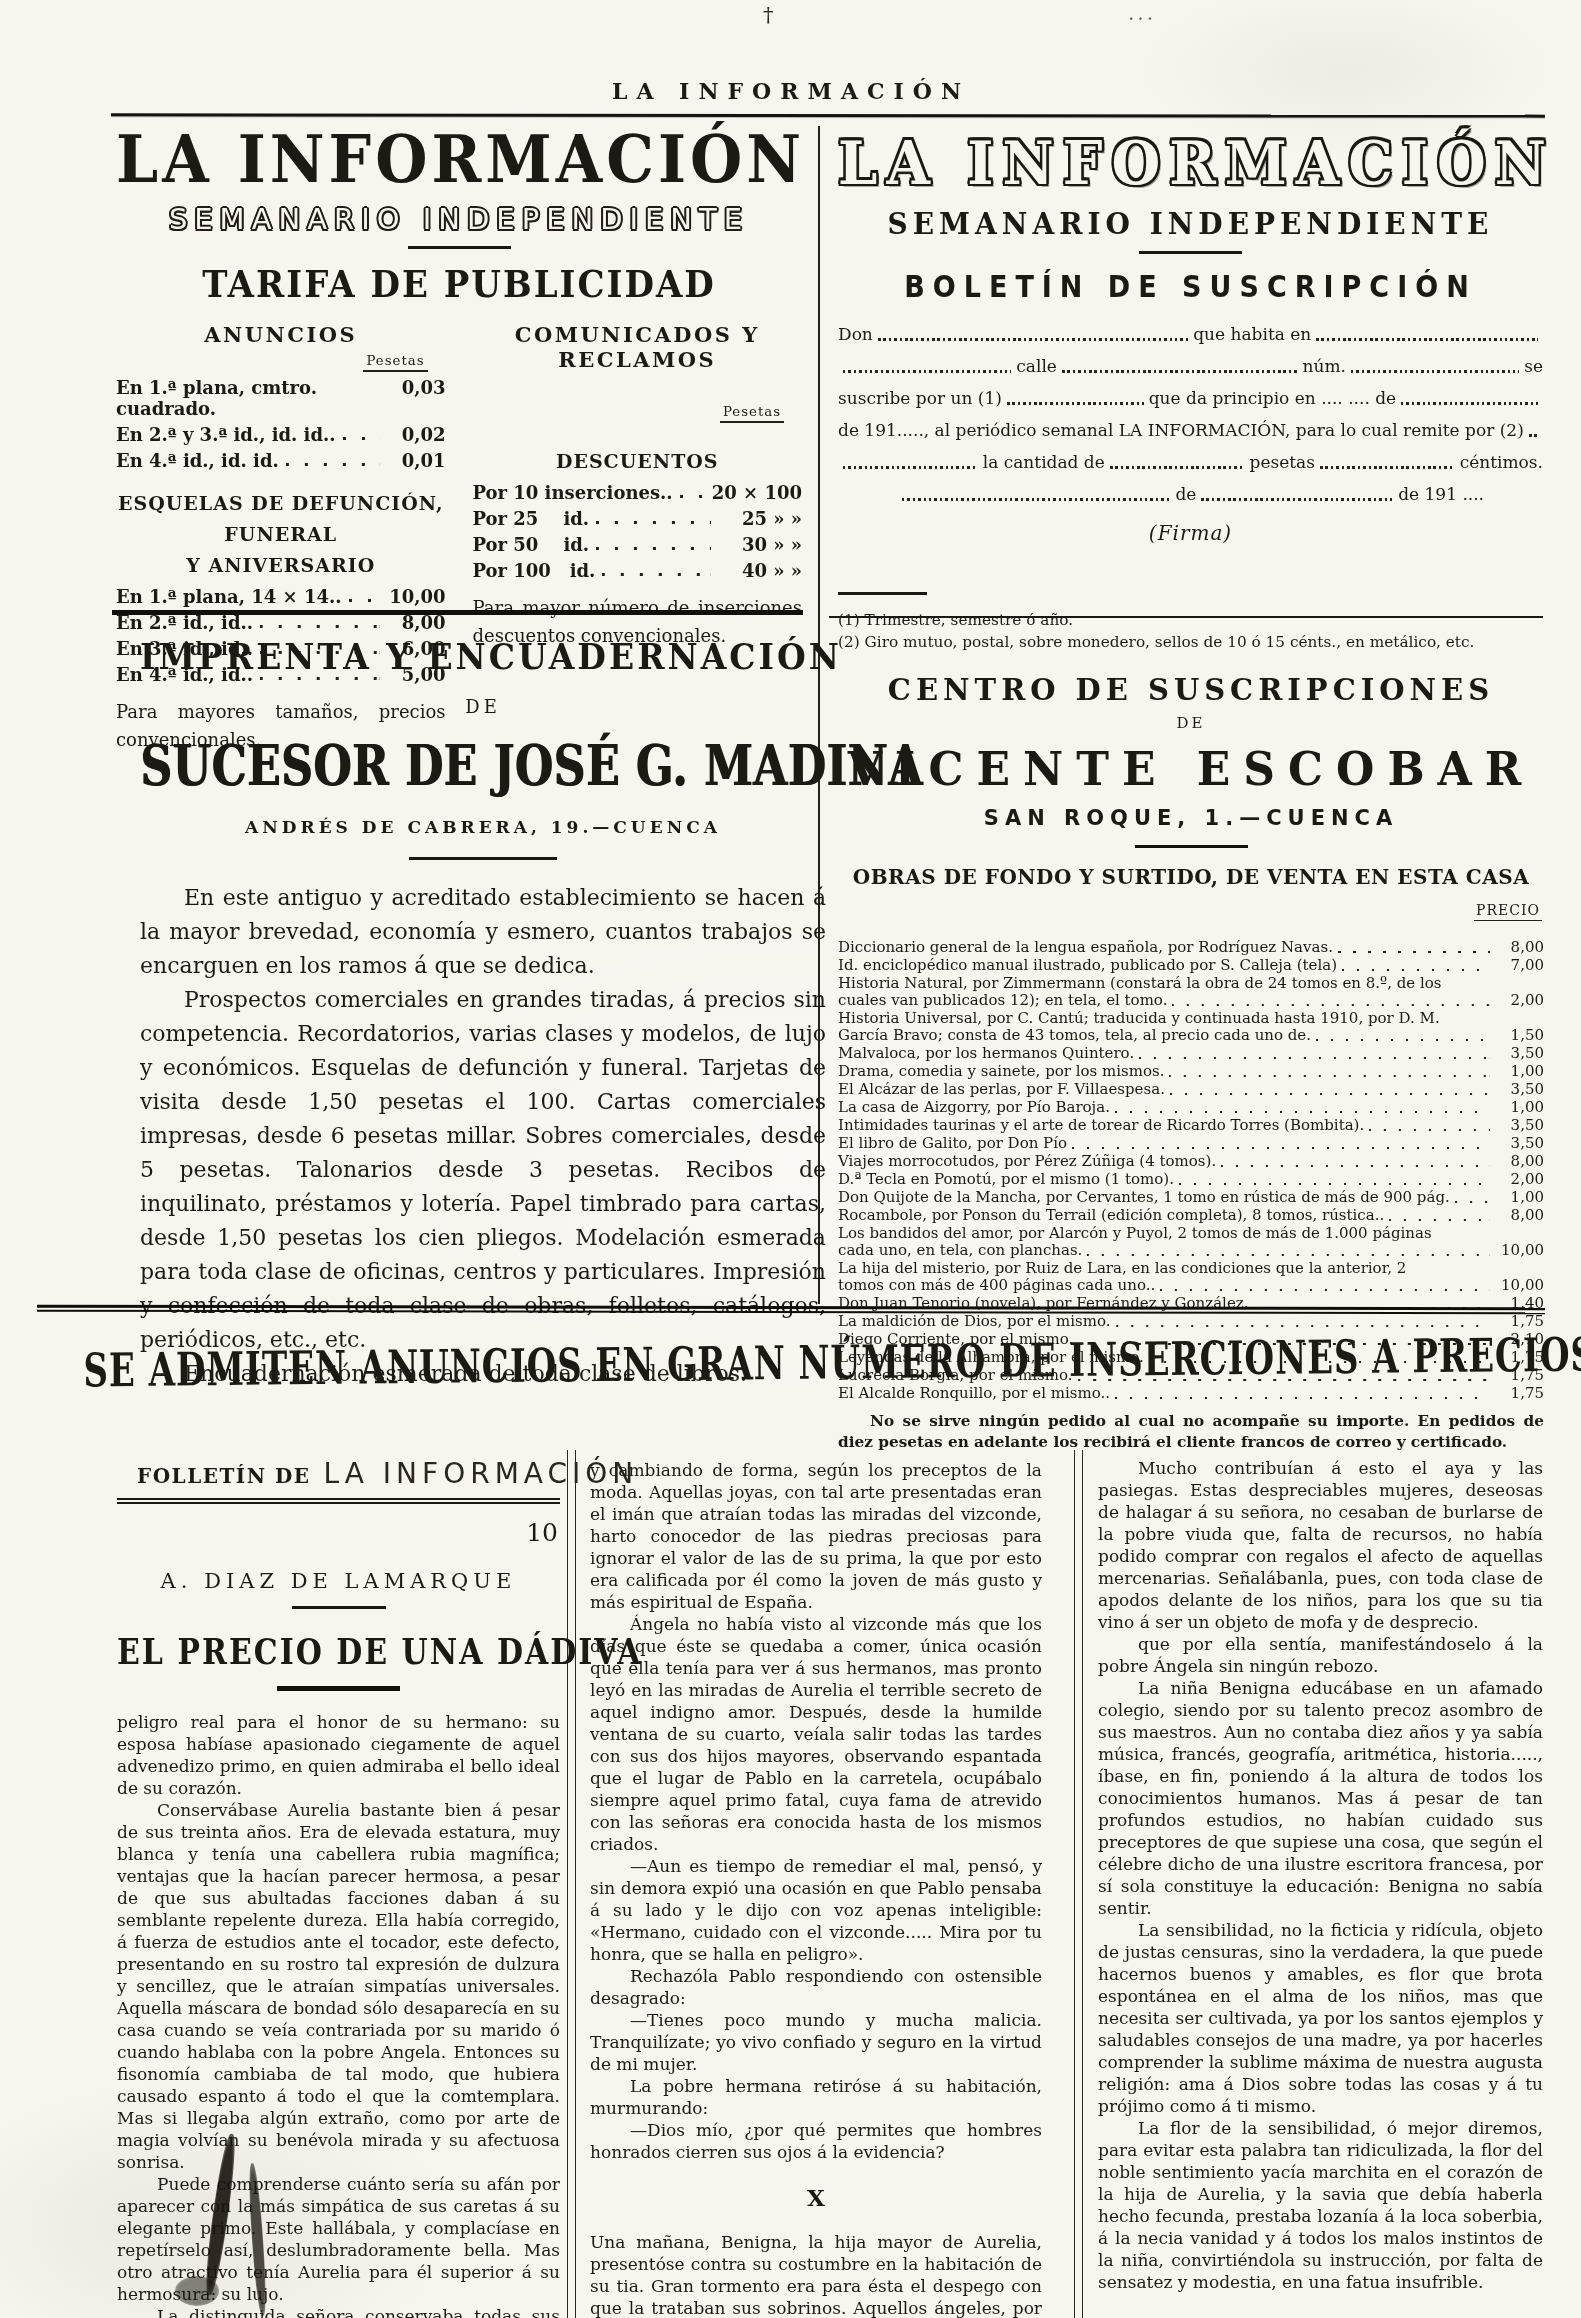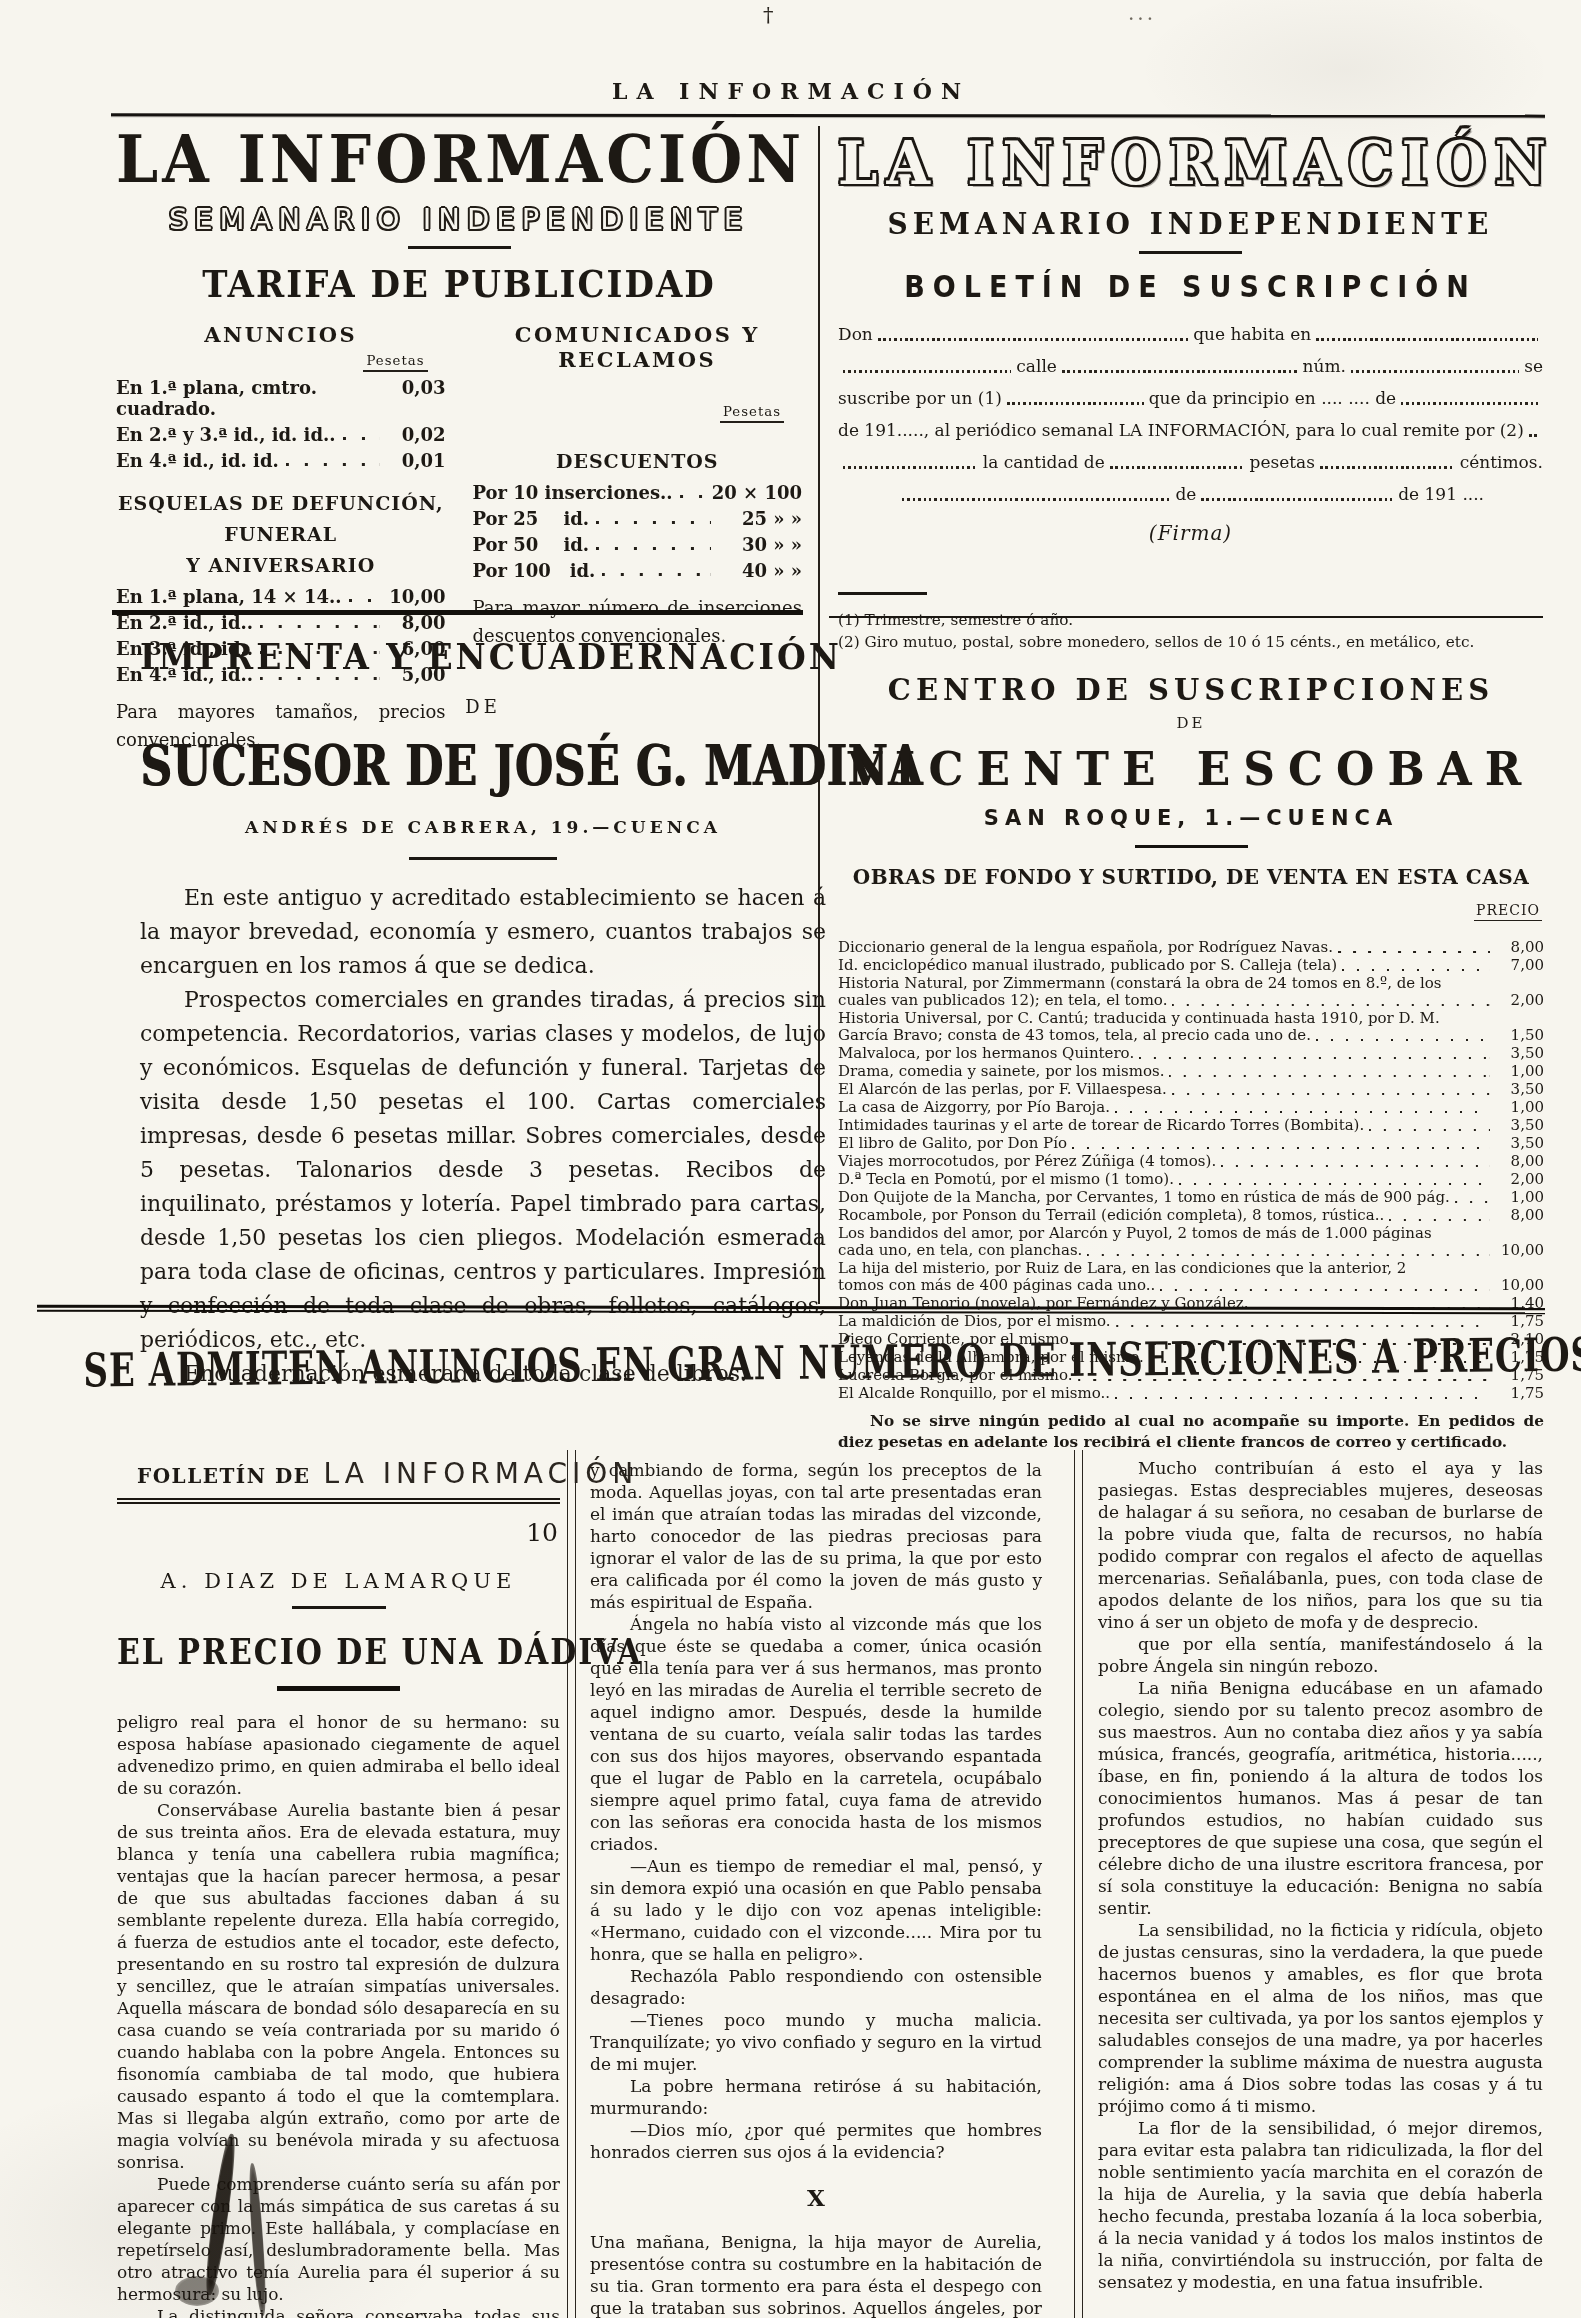--- a/index.html
+++ b/index.html
@@ -367,21 +367,21 @@
           <div class="prow">
             <span class="bl">Drama, comedia y sainete, por los mismos.</span>
             <span class="lead"></span>
             <span class="price">1,00</span>
           </div>
         </div>
 
         <div class="book">
 
           <div class="prow">
-            <span class="bl">El Alarcón de las perlas, por F. Villaespesa.</span>
+            <span class="bl">El Alcázar de las perlas, por F. Villaespesa.</span>
             <span class="lead"></span>
             <span class="price">3,50</span>
           </div>
         </div>
 
         <div class="book">
 
           <div class="prow">
             <span class="bl">La casa de Aizgorry, por Pío Baroja.</span>
             <span class="lead"></span>

